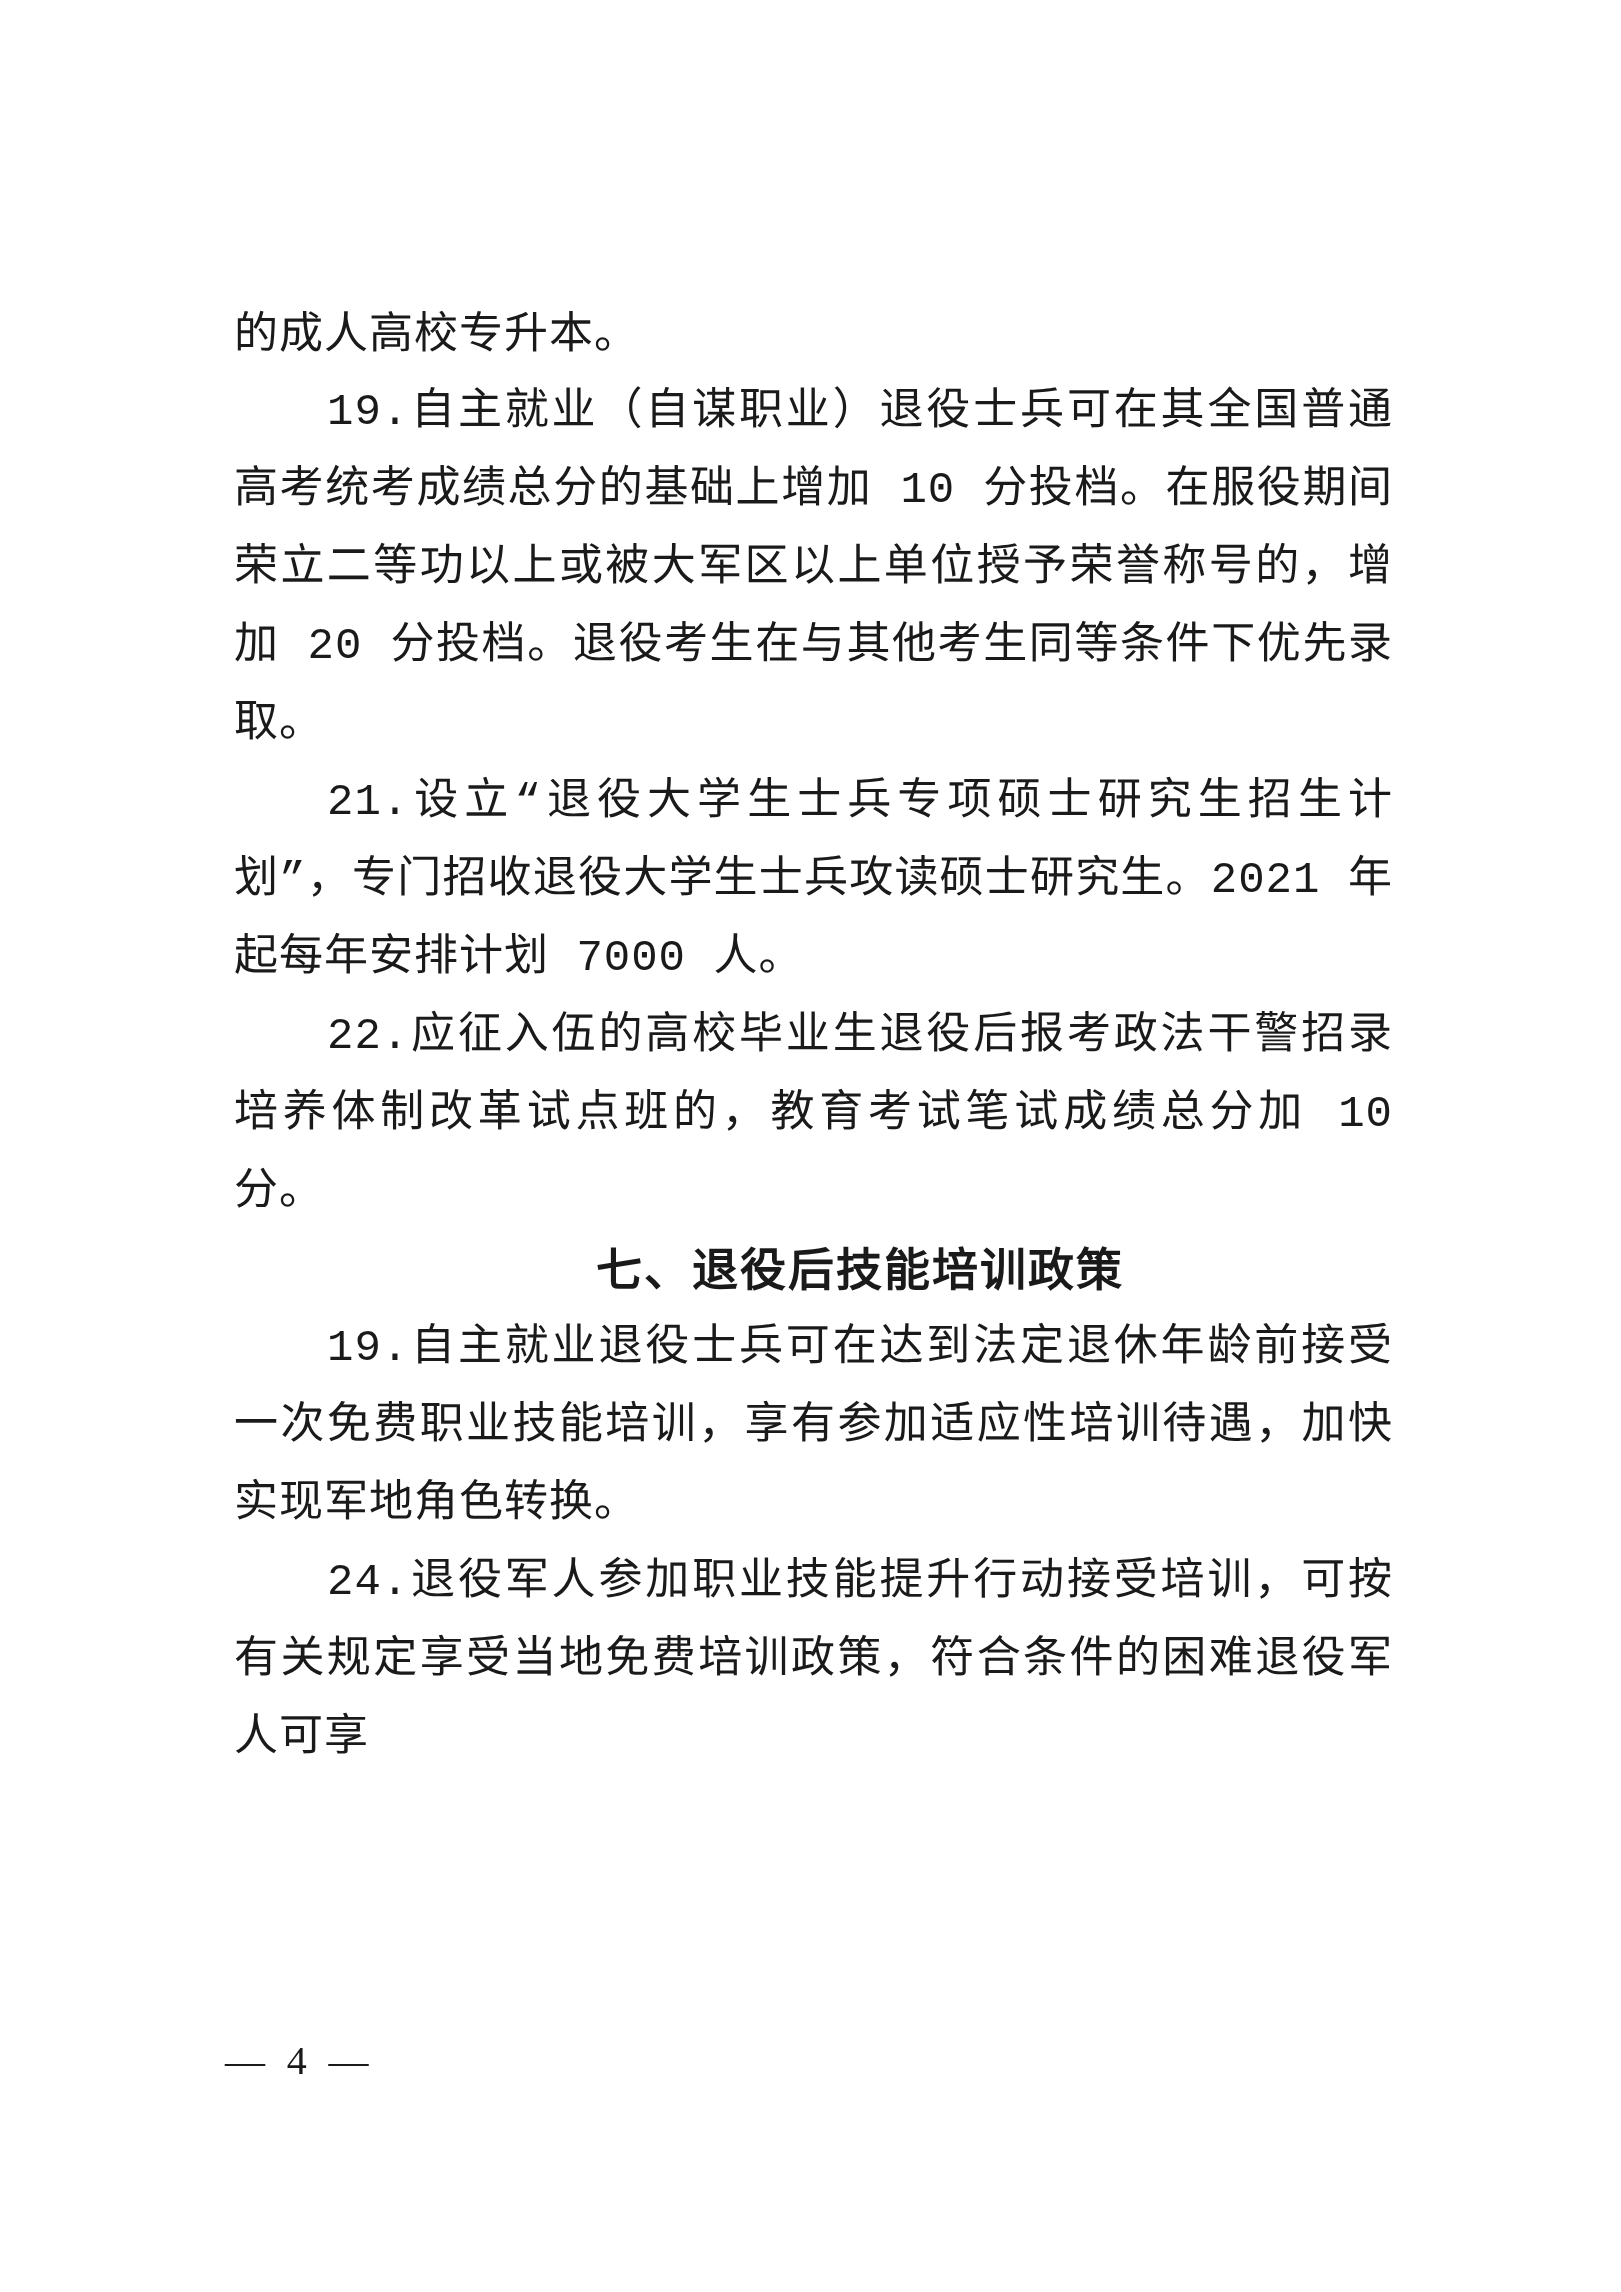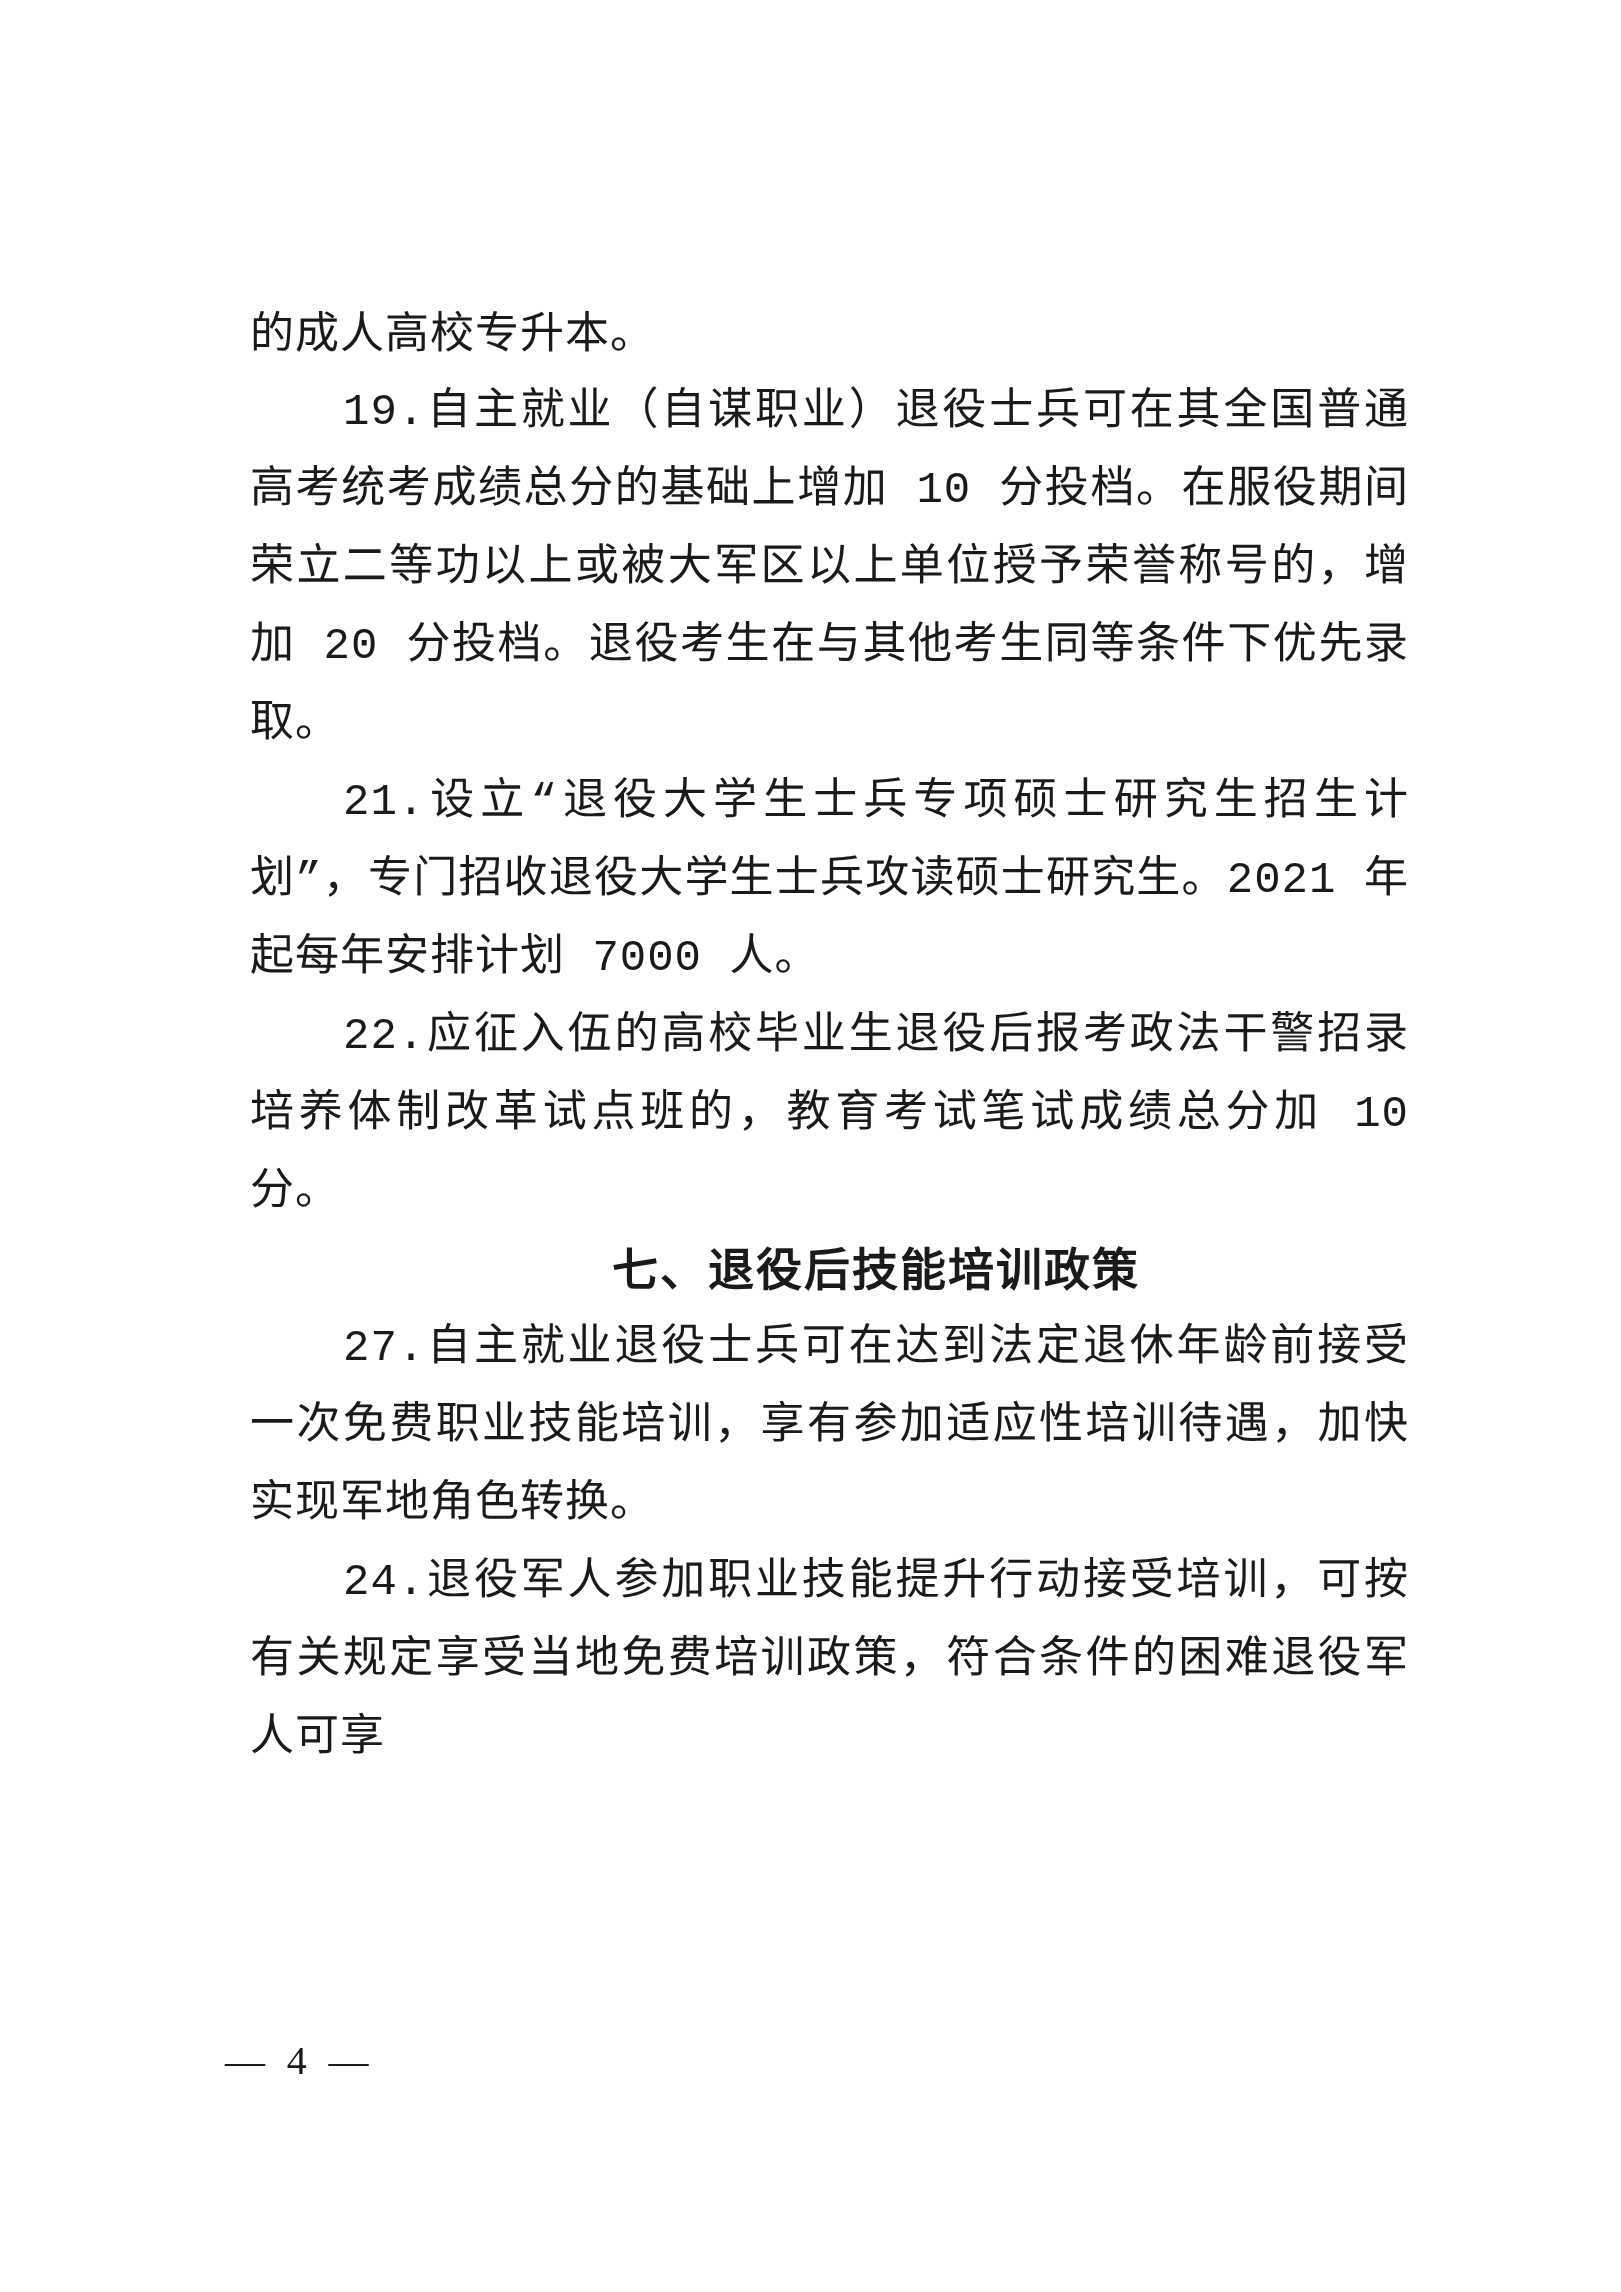--- a/index.html
+++ b/index.html
@@ -11,21 +11,21 @@
     position: relative;
     width: 1621px;
     height: 2293px;
     margin: 0 auto;
     background: #ffffff;
     overflow: hidden;
     font-family: "Liberation Serif", "DejaVu Serif", serif;
   }
   .content {
     position: absolute;
-    left: 250px;
+    left: 234px;
     top: 295px;
     width: 1159px;
   }
   .para {
     margin: 0;
     padding: 0;
     font-size: 44px;
     line-height: 78px;
     color: #1a1a1a;
     text-align: justify;
@@ -58,19 +58,19 @@
 </head>
 <body>
 
 <div class="page">
   <div class="content">
     <p class="para">的成人高校专升本。</p>
     <p class="para indent">19.自主就业（自谋职业）退役士兵可在其全国普通高考统考成绩总分的基础上增加 10 分投档。在服役期间荣立二等功以上或被大军区以上单位授予荣誉称号的，增加 20 分投档。退役考生在与其他考生同等条件下优先录取。</p>
     <p class="para indent">21.设立“退役大学生士兵专项硕士研究生招生计划”，专门招收退役大学生士兵攻读硕士研究生。2021 年起每年安排计划 7000 人。</p>
     <p class="para indent">22.应征入伍的高校毕业生退役后报考政法干警招录培养体制改革试点班的，教育考试笔试成绩总分加 10 分。</p>
     <p class="para indent heading">七、退役后技能培训政策</p>
-    <p class="para indent">27.自主就业退役士兵可在达到法定退休年龄前接受一次免费职业技能培训，享有参加适应性培训待遇，加快实现军地角色转换。</p>
+    <p class="para indent">19.自主就业退役士兵可在达到法定退休年龄前接受一次免费职业技能培训，享有参加适应性培训待遇，加快实现军地角色转换。</p>
     <p class="para indent">24.退役军人参加职业技能提升行动接受培训，可按有关规定享受当地免费培训政策，符合条件的困难退役军人可享</p>
   </div>
 
   <div class="footer">— 4 —</div>
 </div>
 
 
 </body></html>

